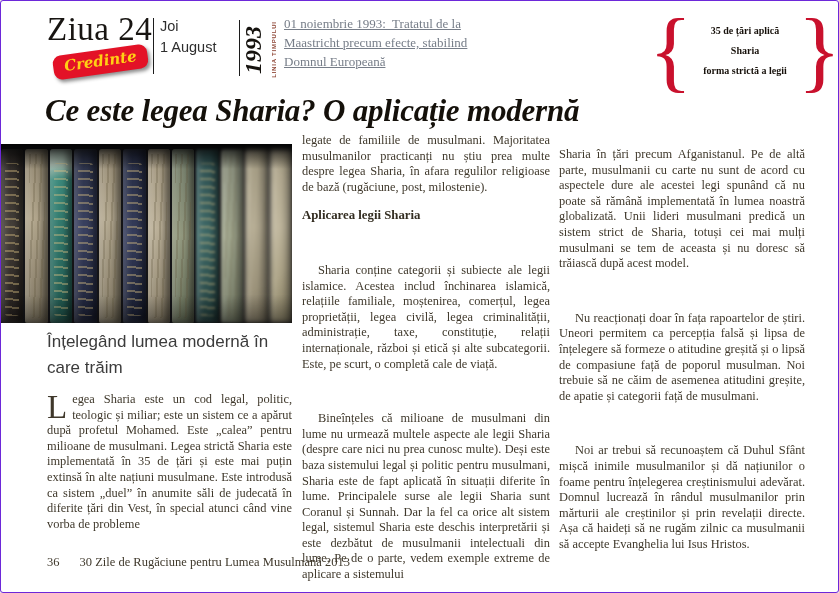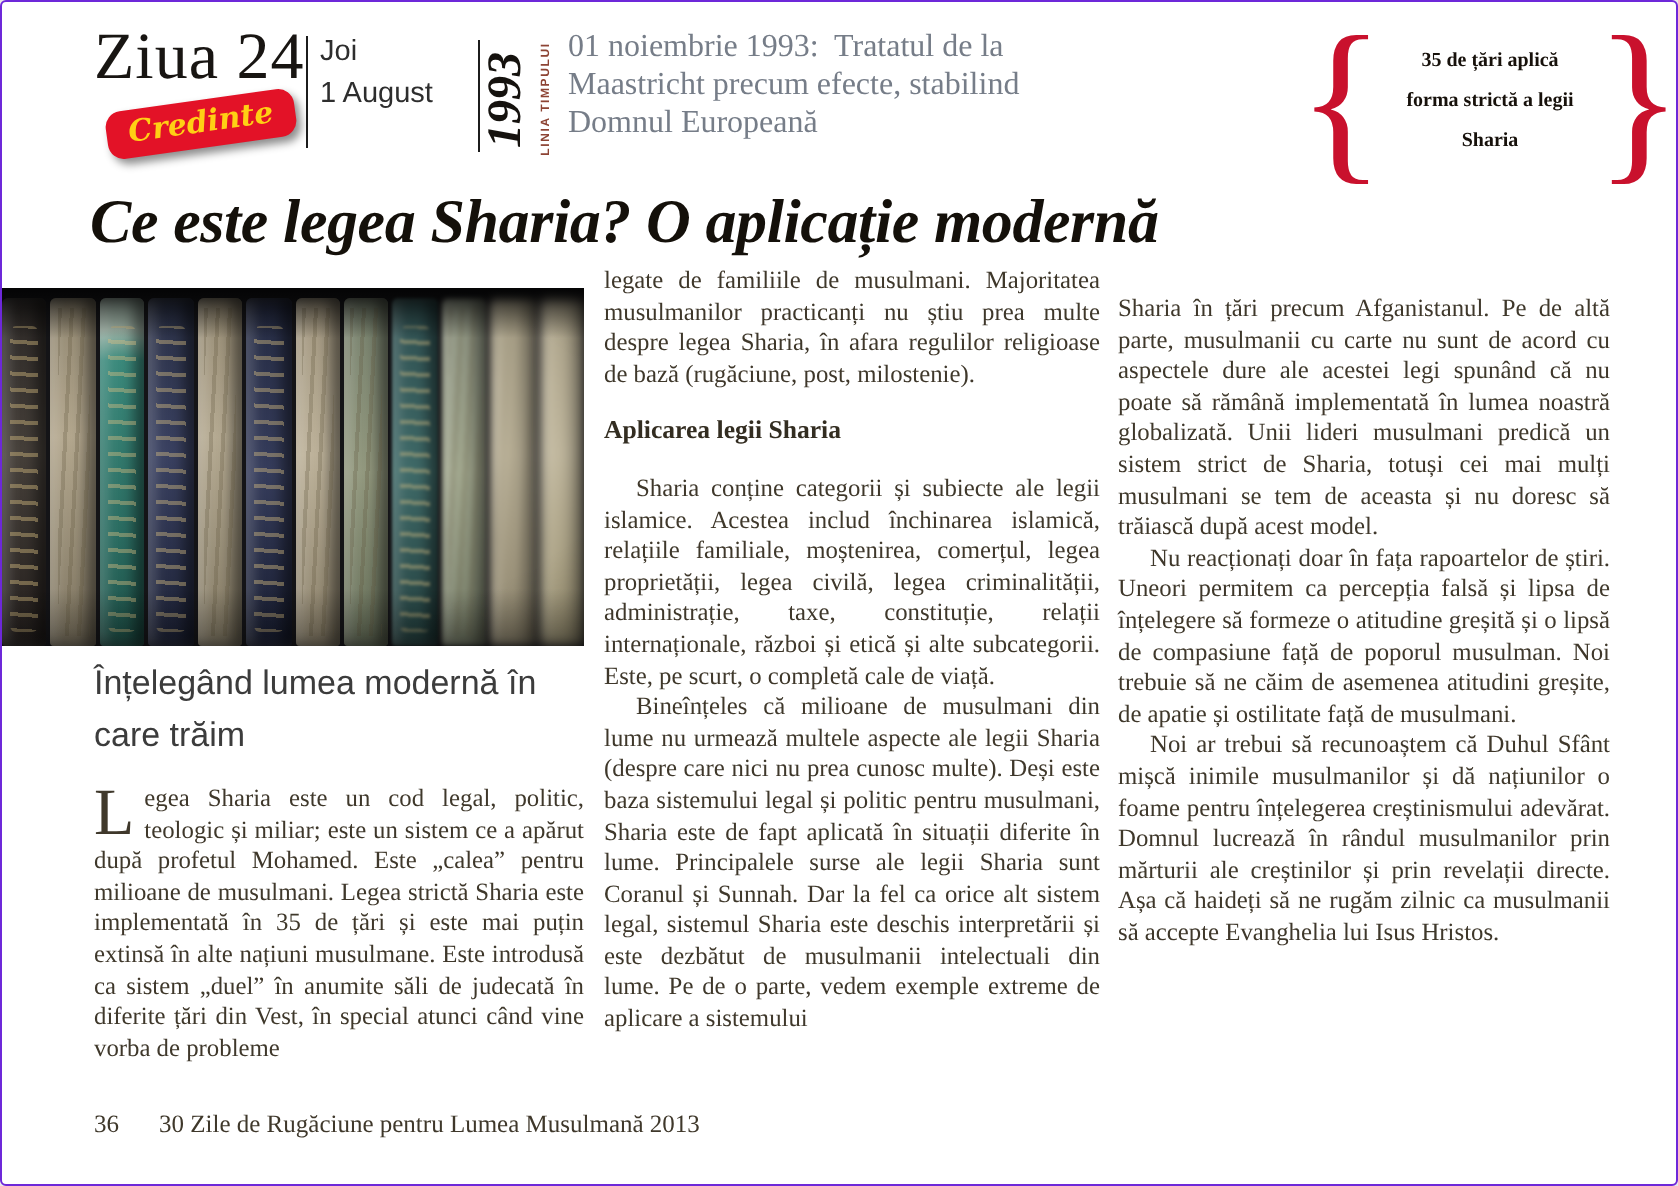--- a/index.html
+++ b/index.html
@@ -14,21 +14,21 @@
   .vrule{position:absolute;width:1px;background:#1c1c1c;}
   .vrule1{left:152px;top:17px;height:56px;}
   .vrule2{left:238px;top:19px;height:56px;}
   .daydate{position:absolute;left:159px;top:15px;font-family:"Liberation Sans",sans-serif;
            font-size:14.5px;color:#2e2e2e;line-height:21px;}
   .year{position:absolute;left:222px;top:37px;width:60px;text-align:center;transform:rotate(-90deg);
         font-weight:bold;font-style:italic;font-size:24px;color:#15120e;line-height:24px;}
   .tl-label{position:absolute;left:244px;top:45px;width:58px;text-align:center;transform:rotate(-90deg);
         font-family:"Liberation Sans",sans-serif;font-size:6px;font-weight:bold;letter-spacing:.8px;
         color:#8d4434;line-height:7px;}
-  .timeline{position:absolute;left:283px;top:13px;width:210px;font-size:16px;color:#767d88;line-height:19px;}
+  .timeline{position:absolute;left:283px;top:13px;width:210px;font-size:13px;color:#767d88;line-height:19px;text-decoration:underline;}
   .timeline div{white-space:pre;}
   .factbox{position:absolute;left:648px;top:8px;width:192px;height:84px;display:flex;
            align-items:center;justify-content:space-between;}
   .brace{font-size:90px;line-height:78px;color:#c9112d;font-family:"Liberation Serif",serif;}
   .factlines{flex:1;text-align:center;font-weight:bold;font-size:10px;line-height:20px;color:#17110b;}
   
   .headline{position:absolute;left:44px;top:92px;width:640px;margin:0;
             font-size:31px;font-weight:bold;font-style:italic;color:#14100a;letter-spacing:-.2px;}
   
   .photo{position:absolute;left:0;top:143px;width:291px;height:179px;background:#141417;overflow:hidden;}
@@ -52,21 +52,21 @@
   .s11{background:linear-gradient(180deg,#aaa28a,#bfb69d 45%,#948b73);filter:blur(2px);}
   .s12{background:linear-gradient(180deg,#b5ac93,#ccc3a9 45%,#a29979);filter:blur(2.6px);}
   .photo .shade{position:absolute;inset:0;
       background:linear-gradient(180deg,rgba(0,0,0,.8),rgba(0,0,0,0) 14%,rgba(0,0,0,0) 84%,rgba(0,0,0,.35)),
                  radial-gradient(130% 95% at 35% 45%,rgba(0,0,0,0) 55%,rgba(0,0,0,.25));}
   
   .caption{position:absolute;left:46px;top:328px;width:236px;font-family:"Liberation Sans",sans-serif;
            font-size:17px;color:#3c3c3c;line-height:25.5px;}
   .col{position:absolute;font-size:12.4px;line-height:15.6px;text-align:justify;color:#3f382b;}
   .col p{margin:0;}
-  .col p.ind{text-indent:16px;}
+  .col p.ind{text-indent:16px;margin-top:39px;}
   .col h3.sub{margin:13px 0;font-size:12.8px;line-height:15.6px;color:#332d21;text-align:left;}
   .col-left{left:46px;top:391px;width:245px;}
   .col-mid{left:301px;top:132px;width:248px;}
   .col-right{left:558px;top:146px;width:246px;}
   .dropcap{float:left;font-size:33px;line-height:27px;padding:2px 5px 0 0;color:#3f382b;}
   
   .footer{position:absolute;left:46px;top:554px;font-size:12.5px;color:#3f382b;}
   .footer .pnum{font-weight:normal;margin-right:20px;}
 </style>
 </head>
@@ -86,22 +86,22 @@
   <div class="tl-label">LINIA TIMPULUI</div>
   <div class="timeline">
     <div>01 noiembrie 1993:  Tratatul de la</div>
     <div>Maastricht precum efecte, stabilind</div>
     <div>Domnul Europeană</div>
   </div>
   <div class="factbox">
     <span class="brace">{</span>
     <div class="factlines">
       <div>35 de țări aplică</div>
+      <div>Sharia</div>
       <div>forma strictă a legii</div>
-      <div>Sharia</div>
     </div>
     <span class="brace">}</span>
   </div>
 
   <h1 class="headline">Ce este legea Sharia? O aplicație modernă</h1>
 
   <div class="photo">
     <div class="spines">
       <div class="spine dark s1"></div>
       <div class="spine cream s2"></div>
@@ -127,21 +127,21 @@
 
   <div class="col col-mid">
     <p>legate de familiile de musulmani. Majoritatea musulmanilor practicanți nu știu prea multe despre legea Sharia, în afara regulilor religioase de bază (rugăciune, post, milostenie).</p>
     <h3 class="sub">Aplicarea legii Sharia</h3>
     <p class="ind">Sharia conține categorii și subiecte ale legii islamice. Acestea includ închinarea islamică, relațiile familiale, moștenirea, comerțul, legea proprietății, legea civilă, legea criminalității, administrație, taxe, constituție, relații internaționale, război și etică și alte subcategorii. Este, pe scurt, o completă cale de viață.</p>
     <p class="ind">Bineînțeles că milioane de musulmani din lume nu urmează multele aspecte ale legii Sharia (despre care nici nu prea cunosc multe). Deși este baza sistemului legal și politic pentru musulmani, Sharia este de fapt aplicată în situații diferite în lume. Principalele surse ale legii Sharia sunt Coranul și Sunnah. Dar la fel ca orice alt sistem legal, sistemul Sharia este deschis interpretării și este dezbătut de musulmanii intelectuali din lume. Pe de o parte, vedem exemple extreme de aplicare a sistemului</p>
   </div>
 
   <div class="col col-right">
     <p>Sharia în țări precum Afganistanul. Pe de altă parte, musulmanii cu carte nu sunt de acord cu aspectele dure ale acestei legi spunând că nu poate să rămână implementată în lumea noastră globalizată. Unii lideri musulmani predică un sistem strict de Sharia, totuși cei mai mulți musulmani se tem de aceasta și nu doresc să trăiască după acest model.</p>
-    <p class="ind">Nu reacționați doar în fața rapoartelor de știri. Uneori permitem ca percepția falsă și lipsa de înțelegere să formeze o atitudine greșită și o lipsă de compasiune față de poporul musulman. Noi trebuie să ne căim de asemenea atitudini greșite, de apatie și ostilitate față de musulmani.</p>
+    <p class="ind">Nu reacționați doar în fața rapoartelor de știri. Uneori permitem ca percepția falsă și lipsa de înțelegere să formeze o atitudine greșită și o lipsă de compasiune față de poporul musulman. Noi trebuie să ne căim de asemenea atitudini greșite, de apatie și categorii față de musulmani.</p>
     <p class="ind">Noi ar trebui să recunoaștem că Duhul Sfânt mișcă inimile musulmanilor și dă națiunilor o foame pentru înțelegerea creștinismului adevărat. Domnul lucrează în rândul musulmanilor prin mărturii ale creștinilor și prin revelații directe. Așa că haideți să ne rugăm zilnic ca musulmanii să accepte Evanghelia lui Isus Hristos.</p>
   </div>
 
   <div class="footer">
     <span class="pnum">36</span><span>30 Zile de Rugăciune pentru Lumea Musulmană 2013</span>
   </div>
 
 </div>
 
 </body></html>

